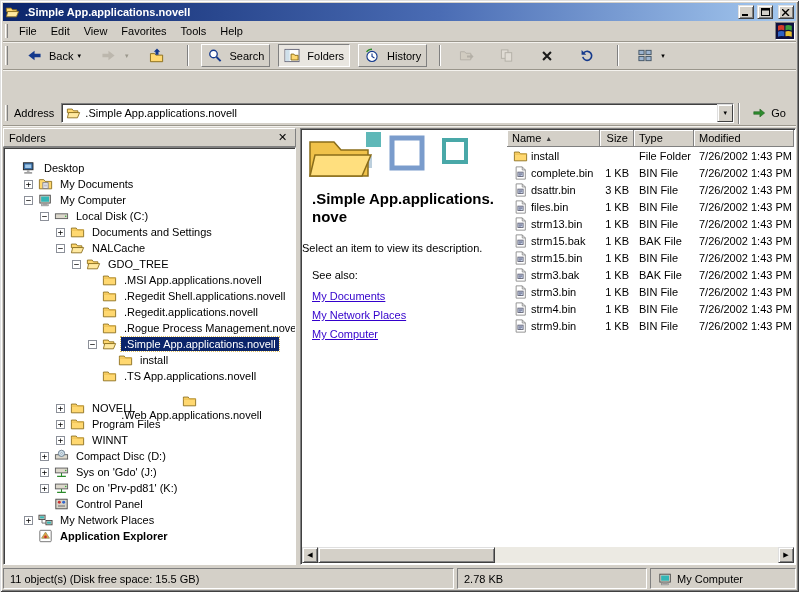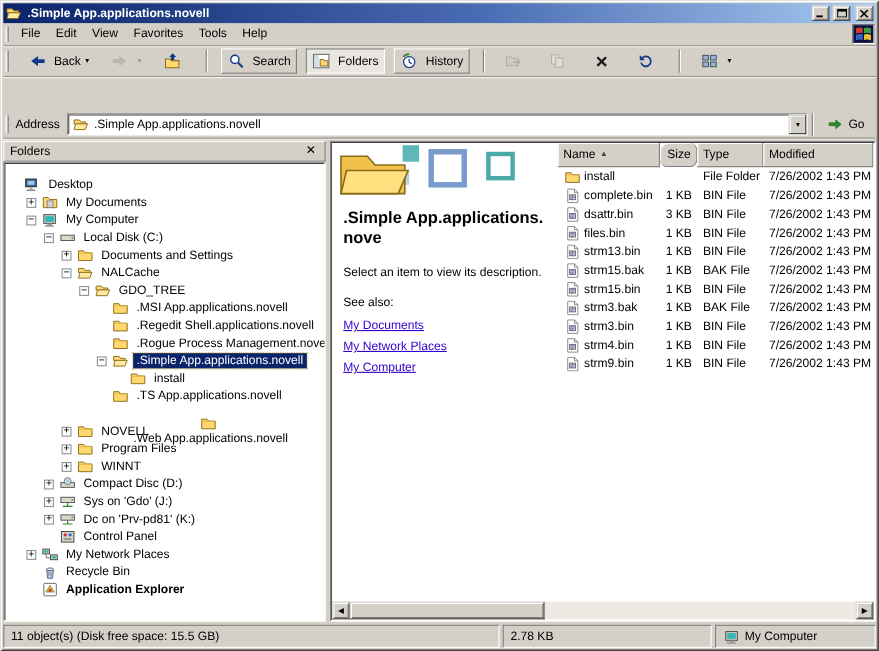--- a/index.html
+++ b/index.html
@@ -70,31 +70,31 @@
 
   .splitter{ width:4px; flex:none; }
 
   .content-pane{ flex:1; position:relative; background:#fff; overflow:hidden;
     border:1px solid; border-color:#808080 #fff #fff #808080; box-shadow: inset 1px 1px 0 #404040; }
 
   
   .webview{ position:absolute; left:1px; top:1px; bottom:17px; width:205px; overflow:hidden; background:#fff; }
   .banner{ height:58px; position:relative; }
   .wv-title{ font-size:15px; font-weight:bold; line-height:1.2; margin:2px 10px 0 10px; word-break:break-all; }
-  .wv-desc{ margin:16px 10px 0 10px; }
+  .wv-desc{ margin:16px 10px 0 0; }
   .wv-seealso{ margin:15px 10px 0 10px; }
   .wv-links{ margin:9px 10px 0 10px; display:flex; flex-direction:column; gap:7px; }
   .wv-link{ color:#3300cc; text-decoration:underline; cursor:pointer; width:max-content; }
 
   
   .filelist{ position:absolute; left:206px; right:1px; top:1px; bottom:17px; overflow:hidden; background:#fff; }
-  .fl-header{ display:grid; grid-template-columns:93px 34px 60px 1fr; height:22px; }
+  .fl-header{ display:grid; grid-template-columns:93px 34px 60px 1fr; height:17px; }
   .fl-h{ background:#d4d0c8; display:flex; align-items:center; gap:4px; padding:0 5px; overflow:hidden;
     border-right:1px solid #808080; border-bottom:1px solid #808080; box-shadow: inset 1px 1px 0 #fff; }
-  .fl-h.num{ justify-content:flex-end;border-radius:7px; }
+  .fl-h.num{ justify-content:flex-end; }
   .sort{ font-size:7px; color:#404040; }
   .fl-row{ display:grid; grid-template-columns:93px 34px 60px 1fr; height:17px; align-items:center; }
   .fl-c{ padding:0 5px; display:flex; align-items:center; white-space:nowrap; overflow:hidden; }
   .fl-c.num{ justify-content:flex-end; }
   .fl-c .icon{ margin-right:3px; }
 
   
   .hscroll{ position:absolute; left:1px; right:1px; bottom:1px; height:16px; display:flex; background:#eceae3; }
   .sb-btn{ width:16px; height:16px; flex:none; background:#d4d0c8; display:flex; align-items:center; justify-content:center;
     font-size:7px; border:1px solid; border-color:#dfdfdf #404040 #404040 #dfdfdf; box-shadow: inset 1px 1px 0 #fff, inset -1px -1px 0 #808080; }
@@ -394,20 +394,30 @@
             <span class="tree-label">.Regedit Shell.applications.novell</span>
           </div>
           <div class="tree-row" style="padding-left: 84px;">
             <span class="expander none"></span>
             <span class="icon">
               <svg width="15" height="14" viewBox="0 0 16 16">
                 <path d="M1 3.5 h5.5 l1.5 2 H15 v8 H1 Z" fill="#ffd870" stroke="#8a6d1a"></path>
                 <path d="M1 5.8 H15" stroke="#e8b84a"></path>
               </svg>
             </span>
+            <span class="tree-label">.Regedit.applications.novell</span>
+          </div>
+          <div class="tree-row" style="padding-left: 84px;">
+            <span class="expander none"></span>
+            <span class="icon">
+              <svg width="15" height="14" viewBox="0 0 16 16">
+                <path d="M1 3.5 h5.5 l1.5 2 H15 v8 H1 Z" fill="#ffd870" stroke="#8a6d1a"></path>
+                <path d="M1 5.8 H15" stroke="#e8b84a"></path>
+              </svg>
+            </span>
             <span class="tree-label">.Rogue Process Management.novell</span>
           </div>
           <div class="tree-row selected" style="padding-left: 84px;">
             <span class="expander">−</span>
             <span class="icon">
               <svg width="15" height="14" viewBox="0 0 16 16">
                 <path d="M1 3.5 h5.5 l1.5 2 H13 v2.2 H1 Z" fill="#ffd870" stroke="#8a6d1a"></path>
                 <path d="M2.5 7.5 H15 l-2.5 6 H1 Z" fill="#ffe9a0" stroke="#8a6d1a"></path>
               </svg>
             </span>
@@ -523,31 +533,20 @@
             <span class="icon">
               <svg width="15" height="14" viewBox="0 0 16 16">
                 <rect x="0.5" y="2.5" width="7" height="5" fill="#d8d4c8" stroke="#444"></rect>
                 <rect x="1.8" y="3.8" width="4.4" height="2.4" fill="#33b6b6"></rect>
                 <rect x="8.5" y="8.5" width="7" height="5" fill="#d8d4c8" stroke="#444"></rect>
                 <rect x="9.8" y="9.8" width="4.4" height="2.4" fill="#33b6b6"></rect>
                 <path d="M4 8 v3.5 h4.5" stroke="#666" fill="none"></path>
               </svg>
             </span>
             <span class="tree-label">My Network Places</span>
-          </div>
-          <div class="tree-row" style="padding-left: 20px;">
-            <span class="expander none"></span>
-            <span class="icon">
-              <svg width="15" height="14" viewBox="0 0 16 16">
-                <path d="M4.5 5.5 h7 l-1 9 h-5 Z" fill="#bcd2e8" stroke="#567"></path>
-                <ellipse cx="8" cy="5.2" rx="3.8" ry="1.4" fill="#e8eef6" stroke="#567"></ellipse>
-                <path d="M6.2 7.5 l.4 5 M8 7.5 v5 M9.8 7.5 l-.4 5" stroke="#789" stroke-width=".7"></path>
-              </svg>
-            </span>
-            <span class="tree-label">Recycle Bin</span>
           </div>
           <div class="tree-row" style="padding-left: 20px; font-weight: bold;">
             <span class="expander none"></span>
             <span class="icon">
               <svg width="15" height="14" viewBox="0 0 16 16">
                 <rect x="1.5" y="1.5" width="13" height="13" rx="1" fill="#fff" stroke="#666"></rect>
                 <path d="M8 3.5 l4.5 7 h-9 Z" fill="#e8a33d" stroke="#996"></path>
                 <circle cx="8" cy="9" r="1.5" fill="#c03030"></circle>
               </svg>
             </span>

